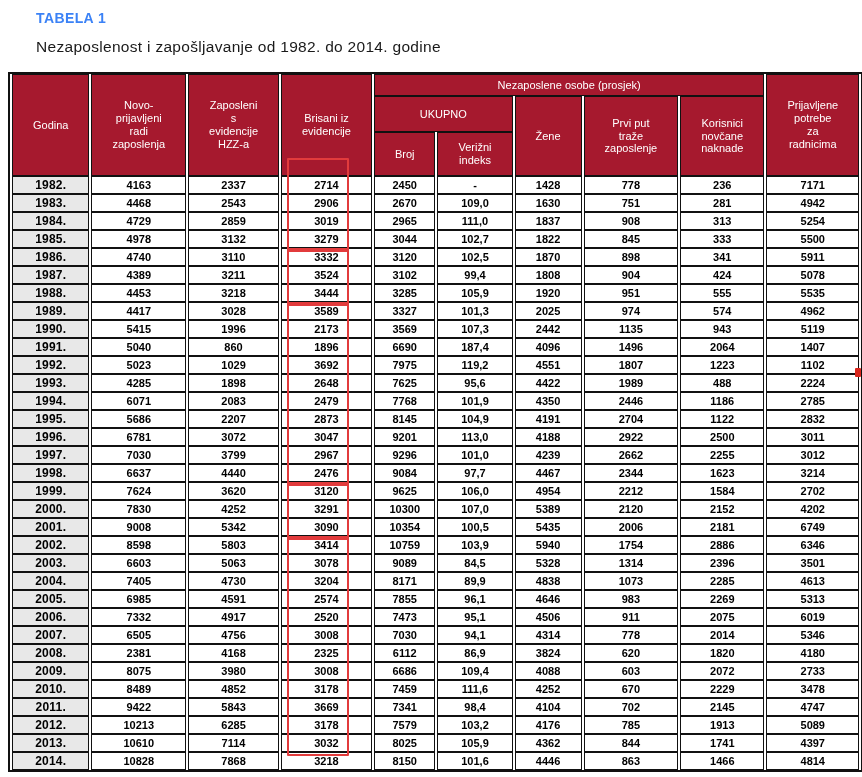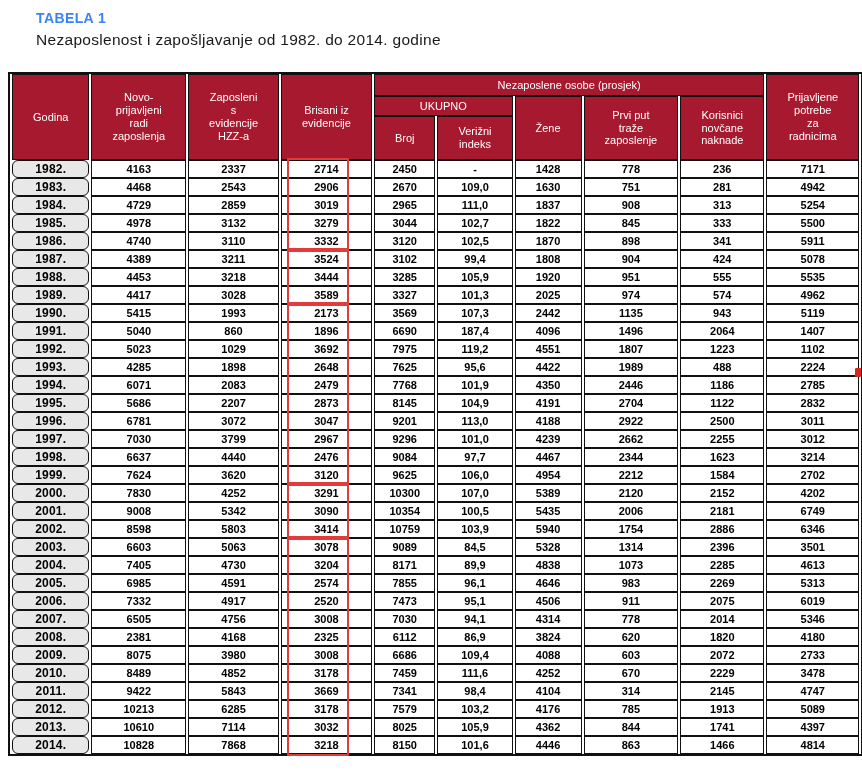--- a/index.html
+++ b/index.html
@@ -7,47 +7,47 @@
   body {
     width:862px; height:777px; position:relative; overflow:hidden;
     font-family:"Liberation Sans", sans-serif; color:#000;
   }
   #page { position:absolute; inset:0; }
   .title {
     position:absolute; left:36px; top:10px;
     font-size:14px; font-weight:bold; letter-spacing:.4px; color:#3b82f6;
   }
   .subtitle {
-    position:absolute; left:36px; top:31px;
+    position:absolute; left:36px; top:38px;
     font-size:15.5px; letter-spacing:.3px; color:#1a1a1a;
   }
   .table-wrap { position:absolute; left:8px; top:72px; }
   table {
     border-collapse:separate; border-spacing:2px 0;
     border:2px solid #111; table-layout:fixed; background:#fff;
   }
   th, td {
     border:1.2px solid #111; box-sizing:border-box;
     text-align:center; vertical-align:middle; overflow:hidden;
   }
   thead th {
     background:var(--hdr); color:#fff; font-weight:normal;
     font-size:11px; line-height:1.18; padding:1px 20px;
     word-wrap:break-word;
   }
   .h1 th { height:22px; }
-  .row2 { height:20px; }
+  .row2 { height:36px; }
   .row3 { height:44px; }
   .span-all { height:90px; }
   tbody td {
     font-size:11px; font-weight:bold; height:18px; line-height:16px;
     padding:0 1px; background:#fff; white-space:nowrap;
   }
   tbody td.year {
-    background:#E8E8E8; font-size:12px; letter-spacing:.2px;border-radius:6px;
+    background:#E8E8E8; font-size:12px; letter-spacing:.2px;
   }
   .hl-box {
     position:absolute; border:2.5px solid var(--hl);
     border-radius:1px; pointer-events:none; background:transparent;
   }
   .marker-dot {
     position:absolute; left:855px; top:368px; width:6px; height:9px;
     background:var(--marker); border-radius:1px;
   }
 </style>
@@ -186,21 +186,21 @@
             <td>3327</td>
             <td>101,3</td>
             <td>2025</td>
             <td>974</td>
             <td>574</td>
             <td>4962</td>
           </tr>
           <tr>
             <td class="year">1990.</td>
             <td>5415</td>
-            <td>1993</td>
+            <td>1996</td>
             <td>2173</td>
             <td>3569</td>
             <td>107,3</td>
             <td>2442</td>
             <td>1135</td>
             <td>943</td>
             <td>5119</td>
           </tr>
           <tr>
             <td class="year">1991.</td>
@@ -443,21 +443,21 @@
             <td>3478</td>
           </tr>
           <tr>
             <td class="year">2011.</td>
             <td>9422</td>
             <td>5843</td>
             <td>3669</td>
             <td>7341</td>
             <td>98,4</td>
             <td>4104</td>
-            <td>314</td>
+            <td>702</td>
             <td>2145</td>
             <td>4747</td>
           </tr>
           <tr>
             <td class="year">2012.</td>
             <td>10213</td>
             <td>6285</td>
             <td>3178</td>
             <td>7579</td>
             <td>103,2</td>

